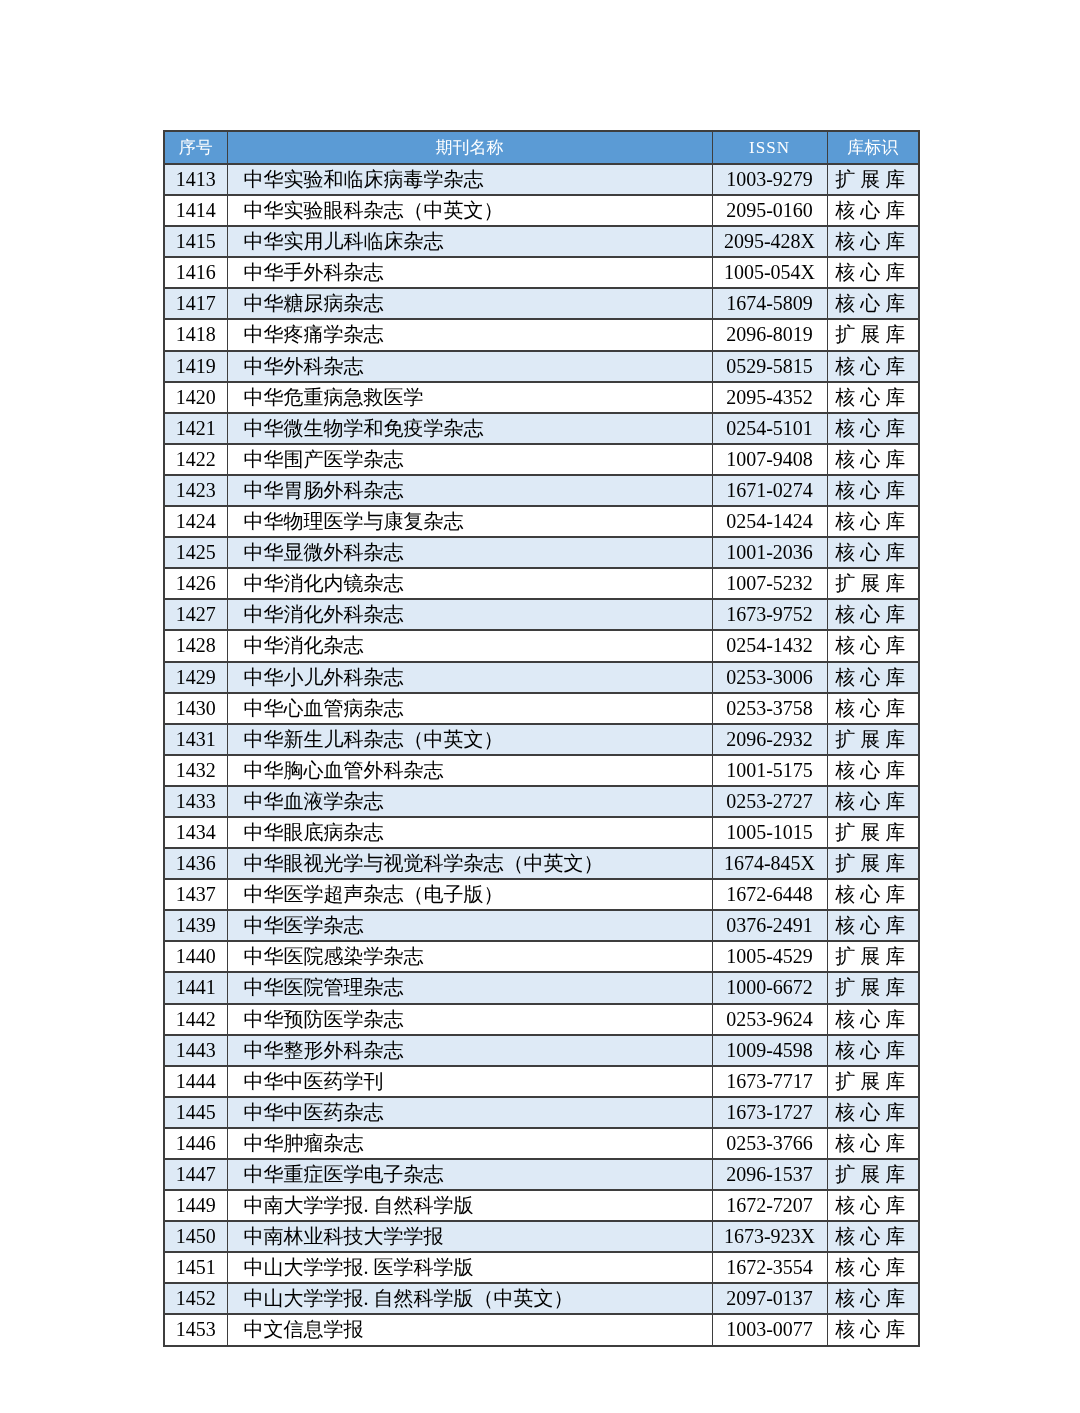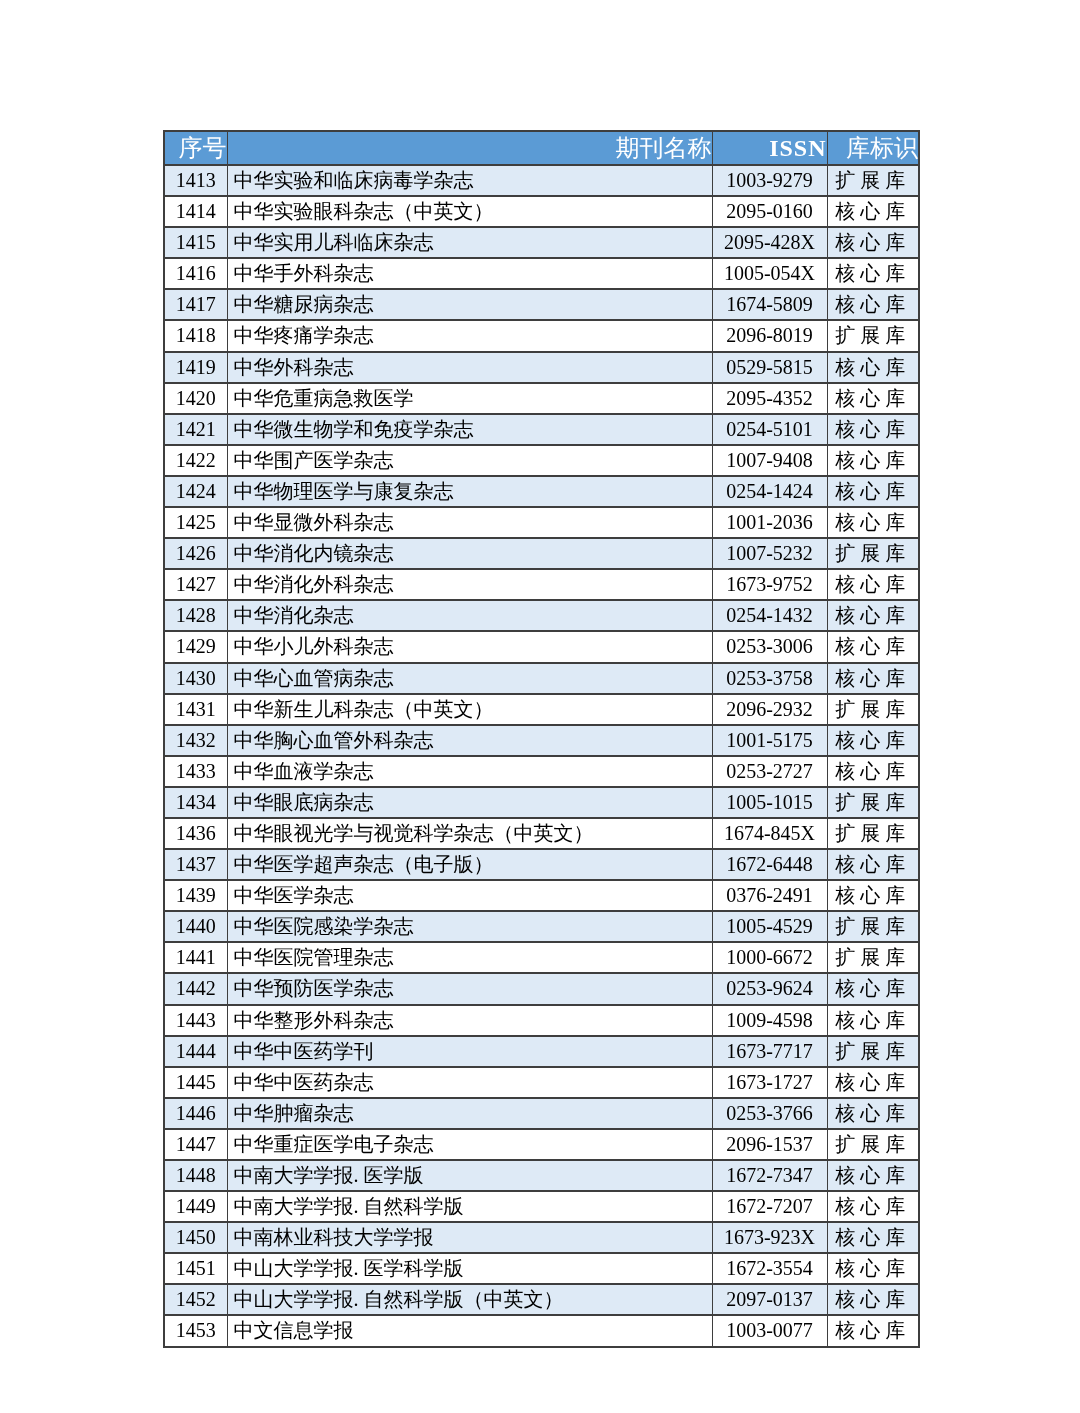--- a/index.html
+++ b/index.html
@@ -30,45 +30,45 @@
     border-width: 2px 1px;
     padding: 0;
     overflow: hidden;
     white-space: nowrap;
     vertical-align: middle;
   }
   .journal-table thead th {
     background: #5b9bd5;
     color: #ffffff;
     font-weight: normal;
-    font-size: 24px;
+    font-size: 17px;
     height: 31px;
-    text-align: right;
+    text-align: center;
   }
   .journal-table thead th.col-issn {
-    font-weight: bold;
+    font-weight: normal;
     letter-spacing: 1px;
   }
   .journal-table tbody td {
     font-size: 20px;
     height: 29.1px;
     line-height: 29.1px;
   }
   .journal-table tbody tr:nth-child(odd) {
     background: #deeaf6;
   }
   .journal-table tbody tr:nth-child(even) {
     background: #ffffff;
   }
   td.col-index, td.col-issn, td.col-db {
     text-align: center;
   }
   td.col-name {
     text-align: left;
-    padding-left: 6px;
+    padding-left: 16px;
     margin-top: 30px;
   }
   td.col-db {
     letter-spacing: 5px;
   }
 </style>
 </head>
 <body>
 
 <table class="journal-table">
@@ -141,20 +141,26 @@
     <td class="col-issn">0254-5101</td>
     <td class="col-db">核心库</td>
   </tr>
       <tr>
     <td class="col-index">1422</td>
     <td class="col-name">中华围产医学杂志</td>
     <td class="col-issn">1007-9408</td>
     <td class="col-db">核心库</td>
   </tr>
       <tr>
+    <td class="col-index">1423</td>
+    <td class="col-name">中华胃肠外科杂志</td>
+    <td class="col-issn">1671-0274</td>
+    <td class="col-db">核心库</td>
+  </tr>
+      <tr>
     <td class="col-index">1424</td>
     <td class="col-name">中华物理医学与康复杂志</td>
     <td class="col-issn">0254-1424</td>
     <td class="col-db">核心库</td>
   </tr>
       <tr>
     <td class="col-index">1425</td>
     <td class="col-name">中华显微外科杂志</td>
     <td class="col-issn">1001-2036</td>
     <td class="col-db">核心库</td>
@@ -271,26 +277,20 @@
     <td class="col-index">1446</td>
     <td class="col-name">中华肿瘤杂志</td>
     <td class="col-issn">0253-3766</td>
     <td class="col-db">核心库</td>
   </tr>
       <tr>
     <td class="col-index">1447</td>
     <td class="col-name">中华重症医学电子杂志</td>
     <td class="col-issn">2096-1537</td>
     <td class="col-db">扩展库</td>
-  </tr>
-      <tr>
-    <td class="col-index">1448</td>
-    <td class="col-name">中南大学学报. 医学版</td>
-    <td class="col-issn">1672-7347</td>
-    <td class="col-db">核心库</td>
   </tr>
       <tr>
     <td class="col-index">1449</td>
     <td class="col-name">中南大学学报. 自然科学版</td>
     <td class="col-issn">1672-7207</td>
     <td class="col-db">核心库</td>
   </tr>
       <tr>
     <td class="col-index">1450</td>
     <td class="col-name">中南林业科技大学学报</td>

